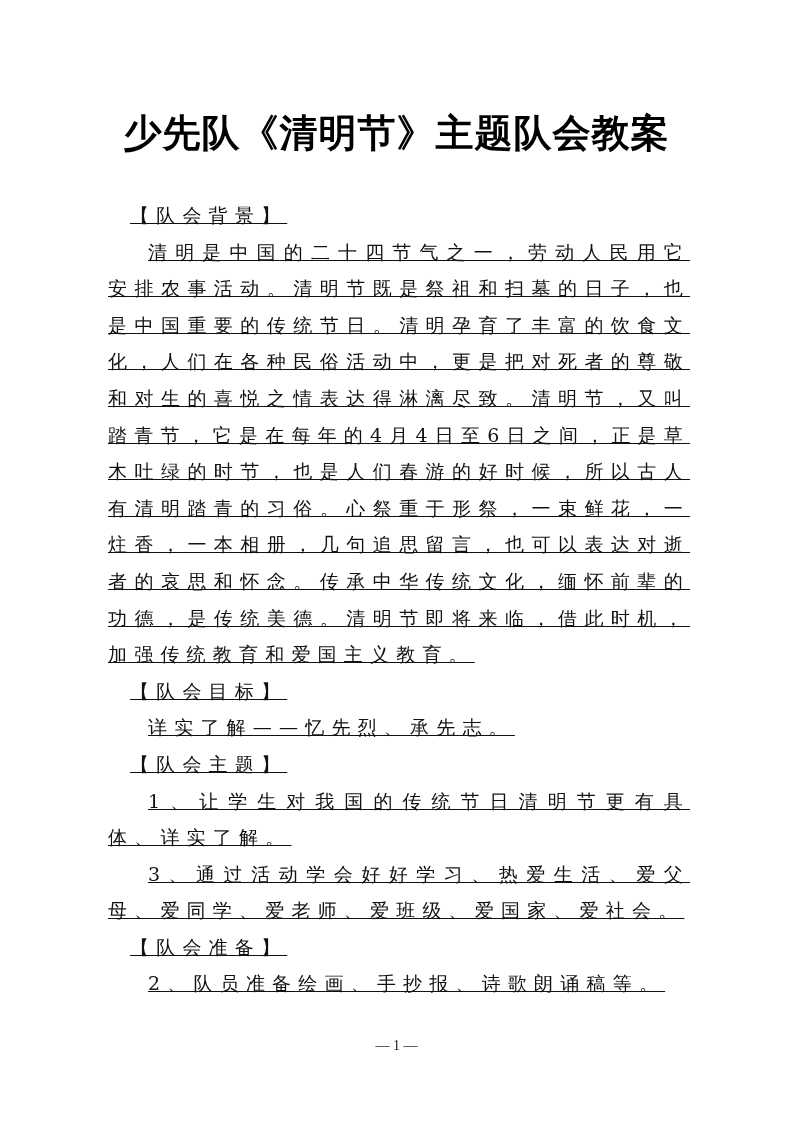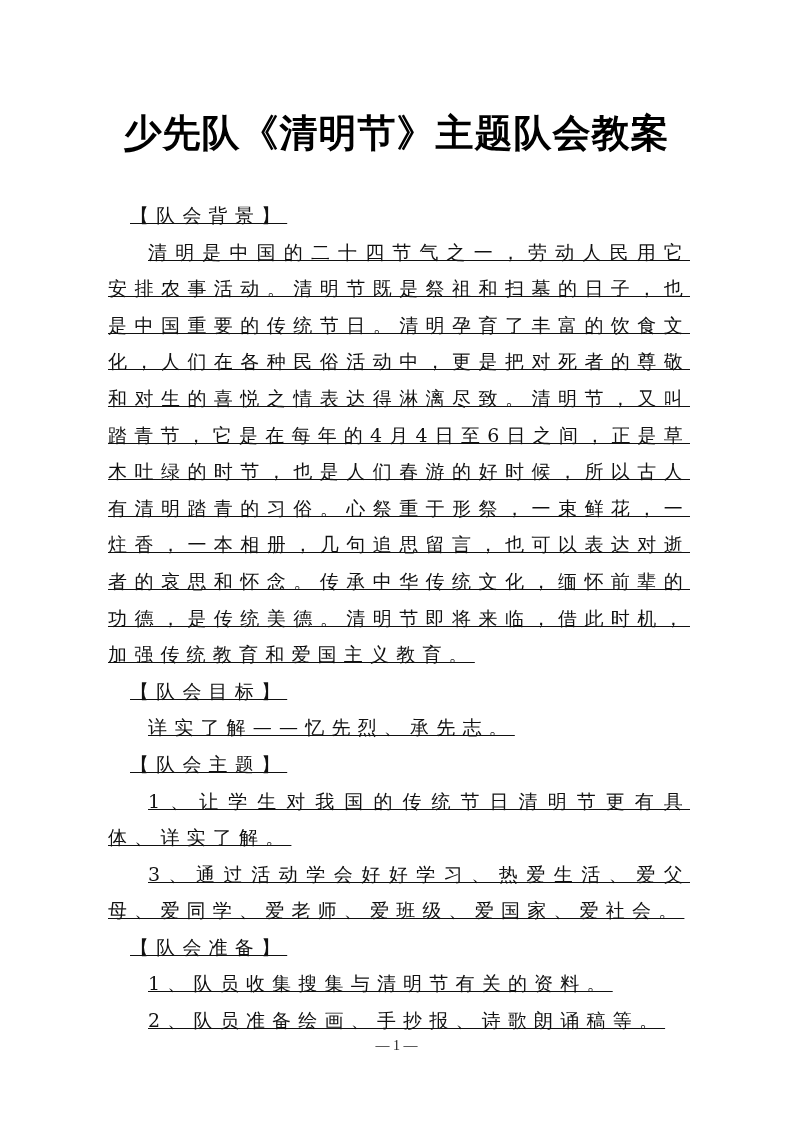--- a/index.html
+++ b/index.html
@@ -34,18 +34,17 @@
     <p class="indent">清明是中国的二十四节气之一，劳动人民用它安排农事活动。清明节既是祭祖和扫墓的日子，也是中国重要的传统节日。清明孕育了丰富的饮食文化，人们在各种民俗活动中，更是把对死者的尊敬和对生的喜悦之情表达得淋漓尽致。清明节，又叫踏青节，它是在每年的4月4日至6日之间，正是草木吐绿的时节，也是人们春游的好时候，所以古人有清明踏青的习俗。心祭重于形祭，一束鲜花，一炷香，一本相册，几句追思留言，也可以表达对逝者的哀思和怀念。传承中华传统文化，缅怀前辈的功德，是传统美德。清明节即将来临，借此时机，加强传统教育和爱国主义教育。</p>
 
     <p class="heading">【队会目标】</p>
     <p class="indent">详实了解——忆先烈、承先志。</p>
 
     <p class="heading">【队会主题】</p>
     <p class="indent">1、让学生对我国的传统节日清明节更有具体、详实了解。</p>
     <p class="indent">3、通过活动学会好好学习、热爱生活、爱父母、爱同学、爱老师、爱班级、爱国家、爱社会。</p>
 
     <p class="heading">【队会准备】</p>
-    <p class="indent">1、队员收集搜集与清明节有关的资料。</p>
     <p class="indent">2、队员准备绘画、手抄报、诗歌朗诵稿等。</p>
   </div>
 
   <div class="pagenum">— 1 —</div>
 </div>
 
 </body></html>

